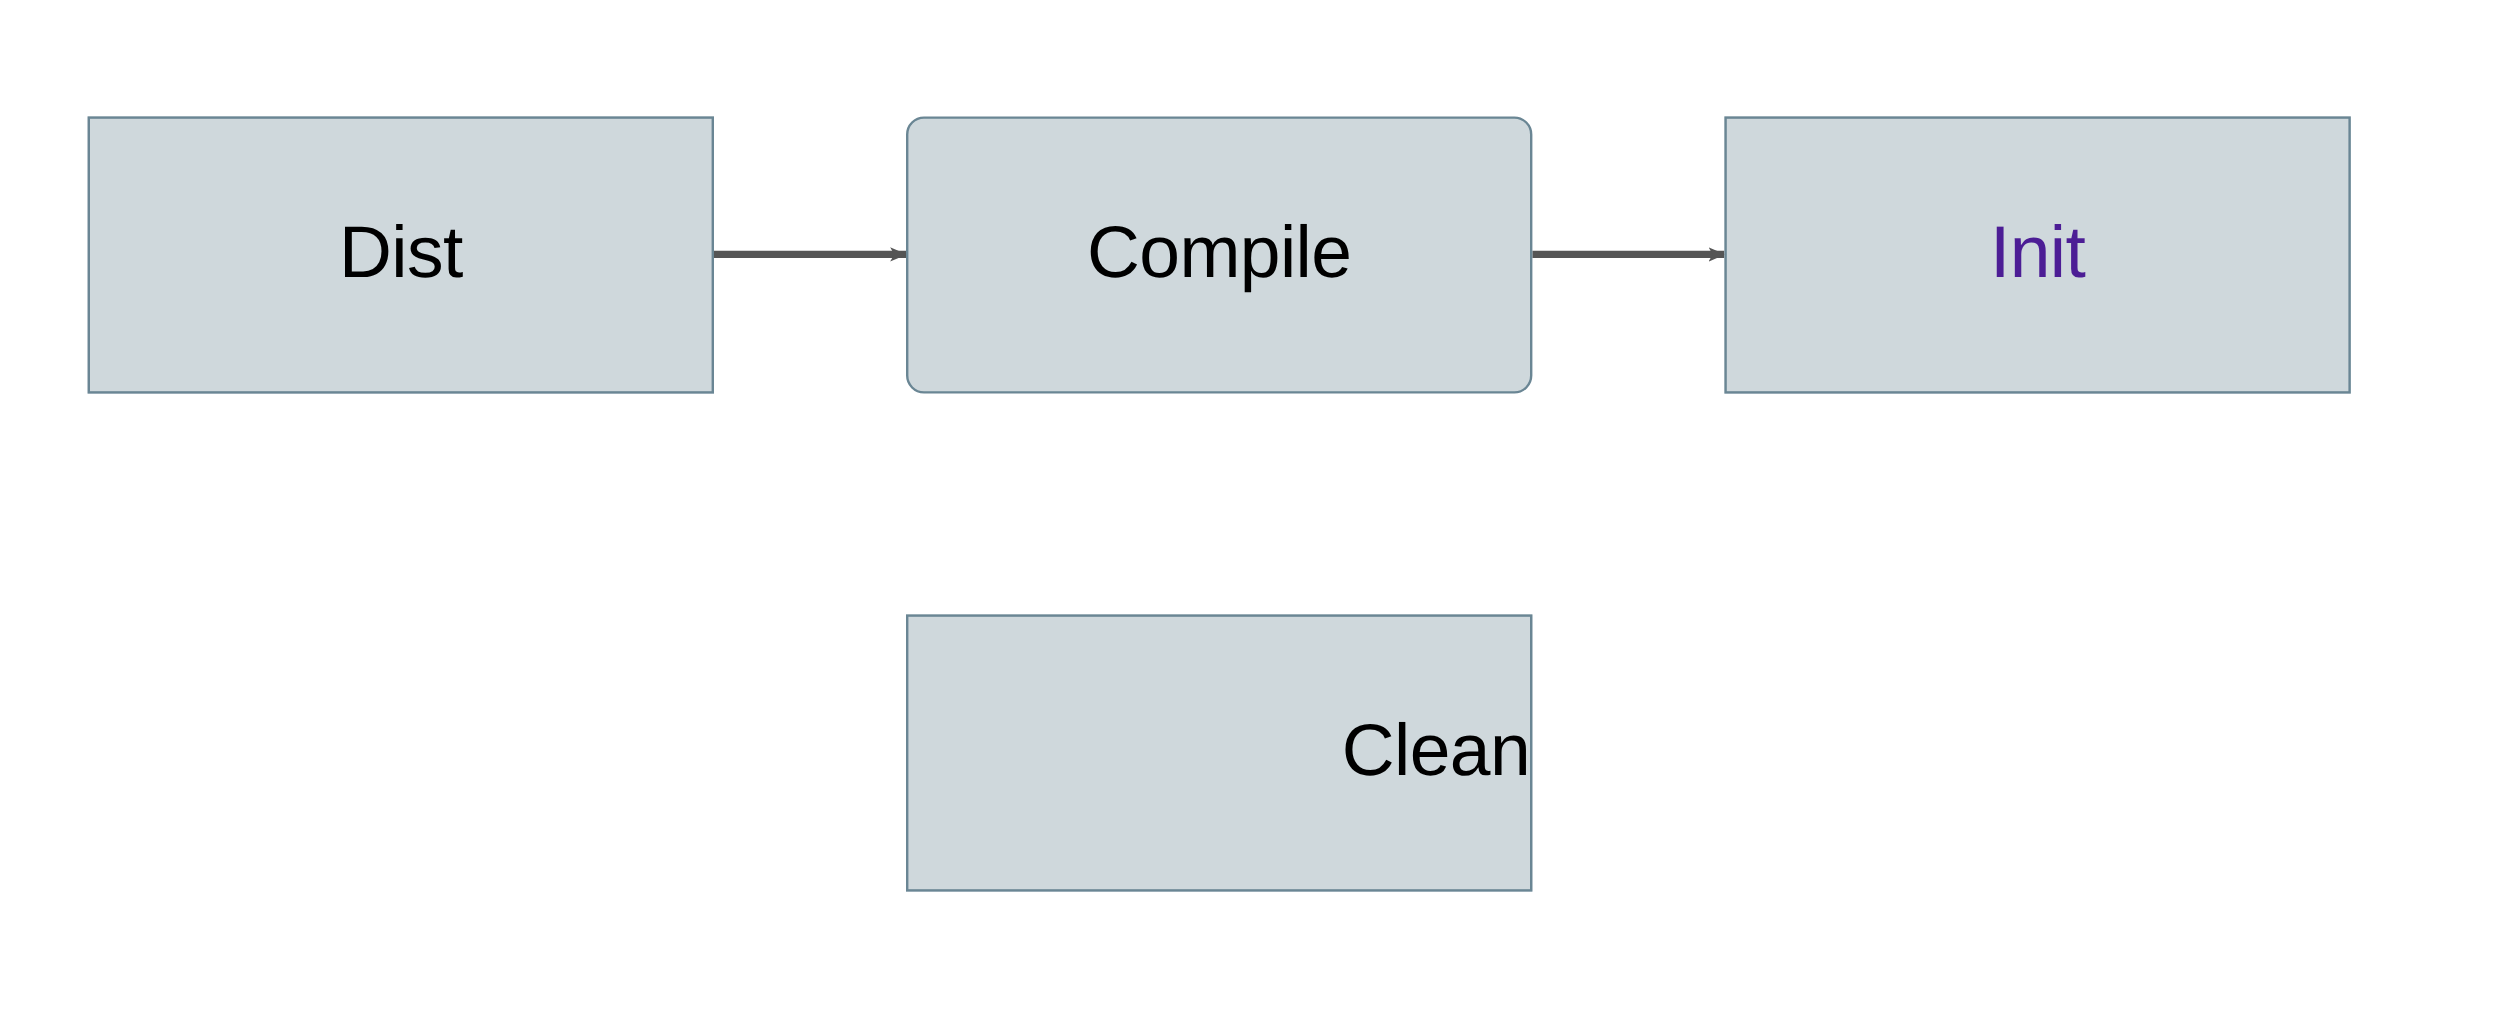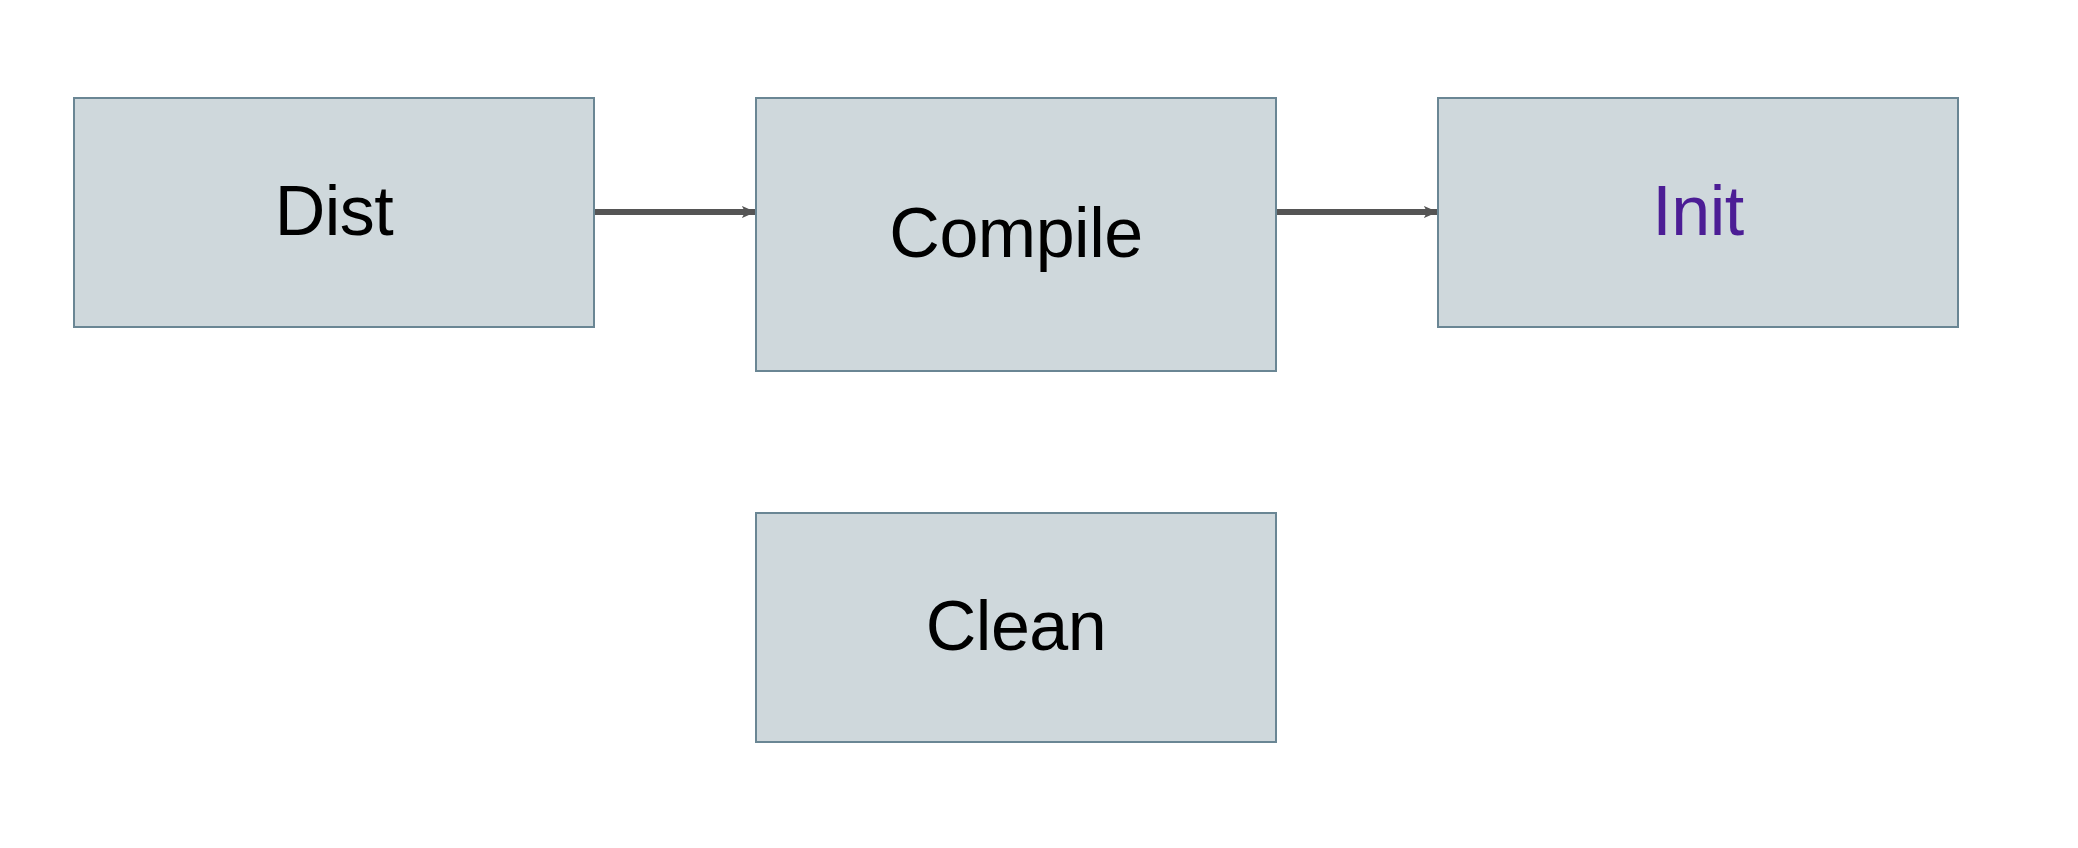--- a/index.html
+++ b/index.html
@@ -21,21 +21,21 @@
   .node {
     position: absolute;
     box-sizing: border-box;
     display: flex;
     align-items: center;
     justify-content: center;
     background: #CFD8DC;
     border: 2px solid #6A8694;
     color: #000000;
     font-family: "Liberation Sans", sans-serif;
-    font-size: 70px;
+    font-size: 61px;
     font-weight: 400;
     letter-spacing: -0.5px;
     line-height: 1;
     user-select: none;
   }
   .node-label {
     display: block;
     transform: translateY(-2px);
     white-space: nowrap;
   }
@@ -66,25 +66,25 @@
 
     <g>
       <line id="edge-1-line" x1="1277" y1="212" x2="1437" y2="212" stroke="#555555" stroke-width="6" marker-end="url(#arrowhead)"></line>
     </g>
   </svg>
 
   <div class="node" id="node-0" style="left: 73px; top: 97px; width: 522px; height: 231px; background: rgb(207, 216, 220); border-color: rgb(106, 134, 148); color: rgb(0, 0, 0);">
     <span class="node-label">Dist</span>
   </div>
 
-  <div class="node" id="node-1" style="left: 755px; top: 97px; width: 522px; height: 275px; background: rgb(207, 216, 220); border-color: rgb(106, 134, 148); color: rgb(0, 0, 0);">
+  <div class="node" id="node-1" style="left: 755px; top: 97px; width: 522px; height: 231px; background: rgb(207, 216, 220); border-color: rgb(106, 134, 148); color: rgb(0, 0, 0); border-radius: 15px;">
     <span class="node-label">Compile</span>
   </div>
 
   <div class="node" id="node-2" style="left: 1437px; top: 97px; width: 522px; height: 231px; background: rgb(207, 216, 220); border-color: rgb(106, 134, 148); color: #4c1d95;">
     <span class="node-label">Init</span>
   </div>
 
-  <div class="node" id="node-3" style="left: 755px; top: 512px; width: 522px; height: 231px; background: rgb(207, 216, 220); border-color: rgb(106, 134, 148); color: rgb(0, 0, 0);">
+  <div class="node" id="node-3" style="left: 755px; top: 512px; width: 522px; height: 231px; background: rgb(207, 216, 220); border-color: rgb(106, 134, 148); color: rgb(0, 0, 0); justify-content: flex-end;">
     <span class="node-label">Clean</span>
   </div>
 
 </div>
 
 </body></html>

